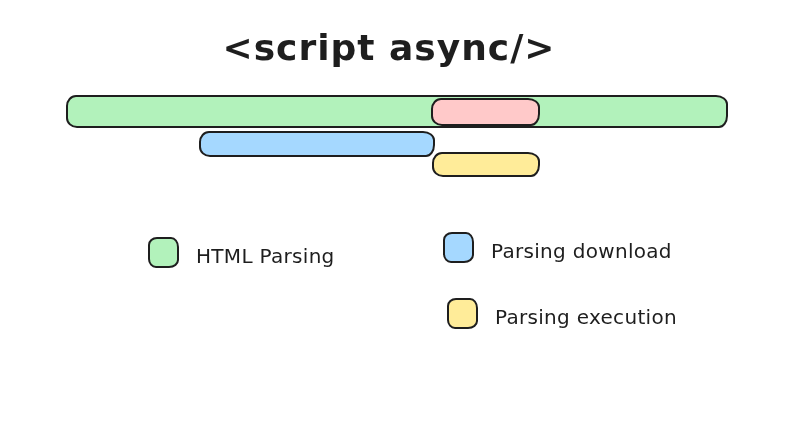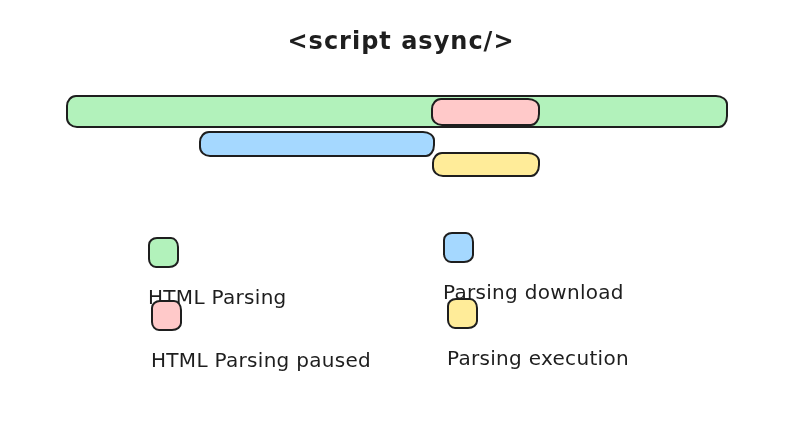--- a/index.html
+++ b/index.html
@@ -12,46 +12,45 @@
     width: 800px;
     height: 441px;
     background: #ffffff;
     font-family: "DejaVu Sans", "Liberation Sans", sans-serif;
     color: #1e1e1e;
     overflow: hidden;
   }
   .title {
     position: absolute;
     top: 27px;
-    left: 16px;
+    left: 4px;
     width: 770px;
     text-align: center;
-    font-size: 24px;
+    font-size: 36px;
     font-weight: 600;
     letter-spacing: 1px;
     color: #1e1e1e;
     white-space: pre;
   }
   .bar {
     position: absolute;
     box-sizing: border-box;
     border: 2.5px solid #1e1e1e;
     border-radius: 10px 12px 9px 11px / 11px 9px 12px 10px;
   }
   .bar-green  { left: 66px;  top: 95px;  width: 662px; height: 33px; }
   .bar-pink   { left: 431px; top: 98px;  width: 109px; height: 28px; }
   .bar-blue   { left: 199px; top: 131px; width: 236px; height: 26px; }
   .bar-yellow { left: 432px; top: 152px; width: 108px; height: 25px; }
 
   .legend-item {
     position: absolute;
     display: flex;
-    align-items: flex-start;
+    align-items: flex-end;
     gap: 17px;
-    flex-direction: column;
   }
   .swatch {
     box-sizing: border-box;
     width: 31px;
     height: 31px;
     border: 2.5px solid #1e1e1e;
     border-radius: 9px 8px 10px 8px / 8px 10px 8px 9px;
     flex: 0 0 auto;
   }
   .legend-label {
@@ -83,23 +82,19 @@
   <div class="legend-item li-1">
     <span class="swatch" style="background-color: rgb(178, 242, 187);"></span>
     <span class="legend-label">HTML Parsing</span>
   </div>
 
   <div class="legend-item li-2">
     <span class="swatch" style="background-color: rgb(165, 216, 255);"></span>
     <span class="legend-label">Parsing download</span>
   </div>
 
-  <div class="legend-item li-3">
-    <span class="swatch" style="background-color: rgb(255, 201, 201);"></span>
-    <span class="legend-label">HTML Parsing paused</span>
-  </div>
 
   <div class="legend-item li-4">
     <span class="swatch" style="background-color: rgb(255, 236, 153);"></span>
     <span class="legend-label">Parsing execution</span>
   </div>
 
 </div>
 
 </body></html>

